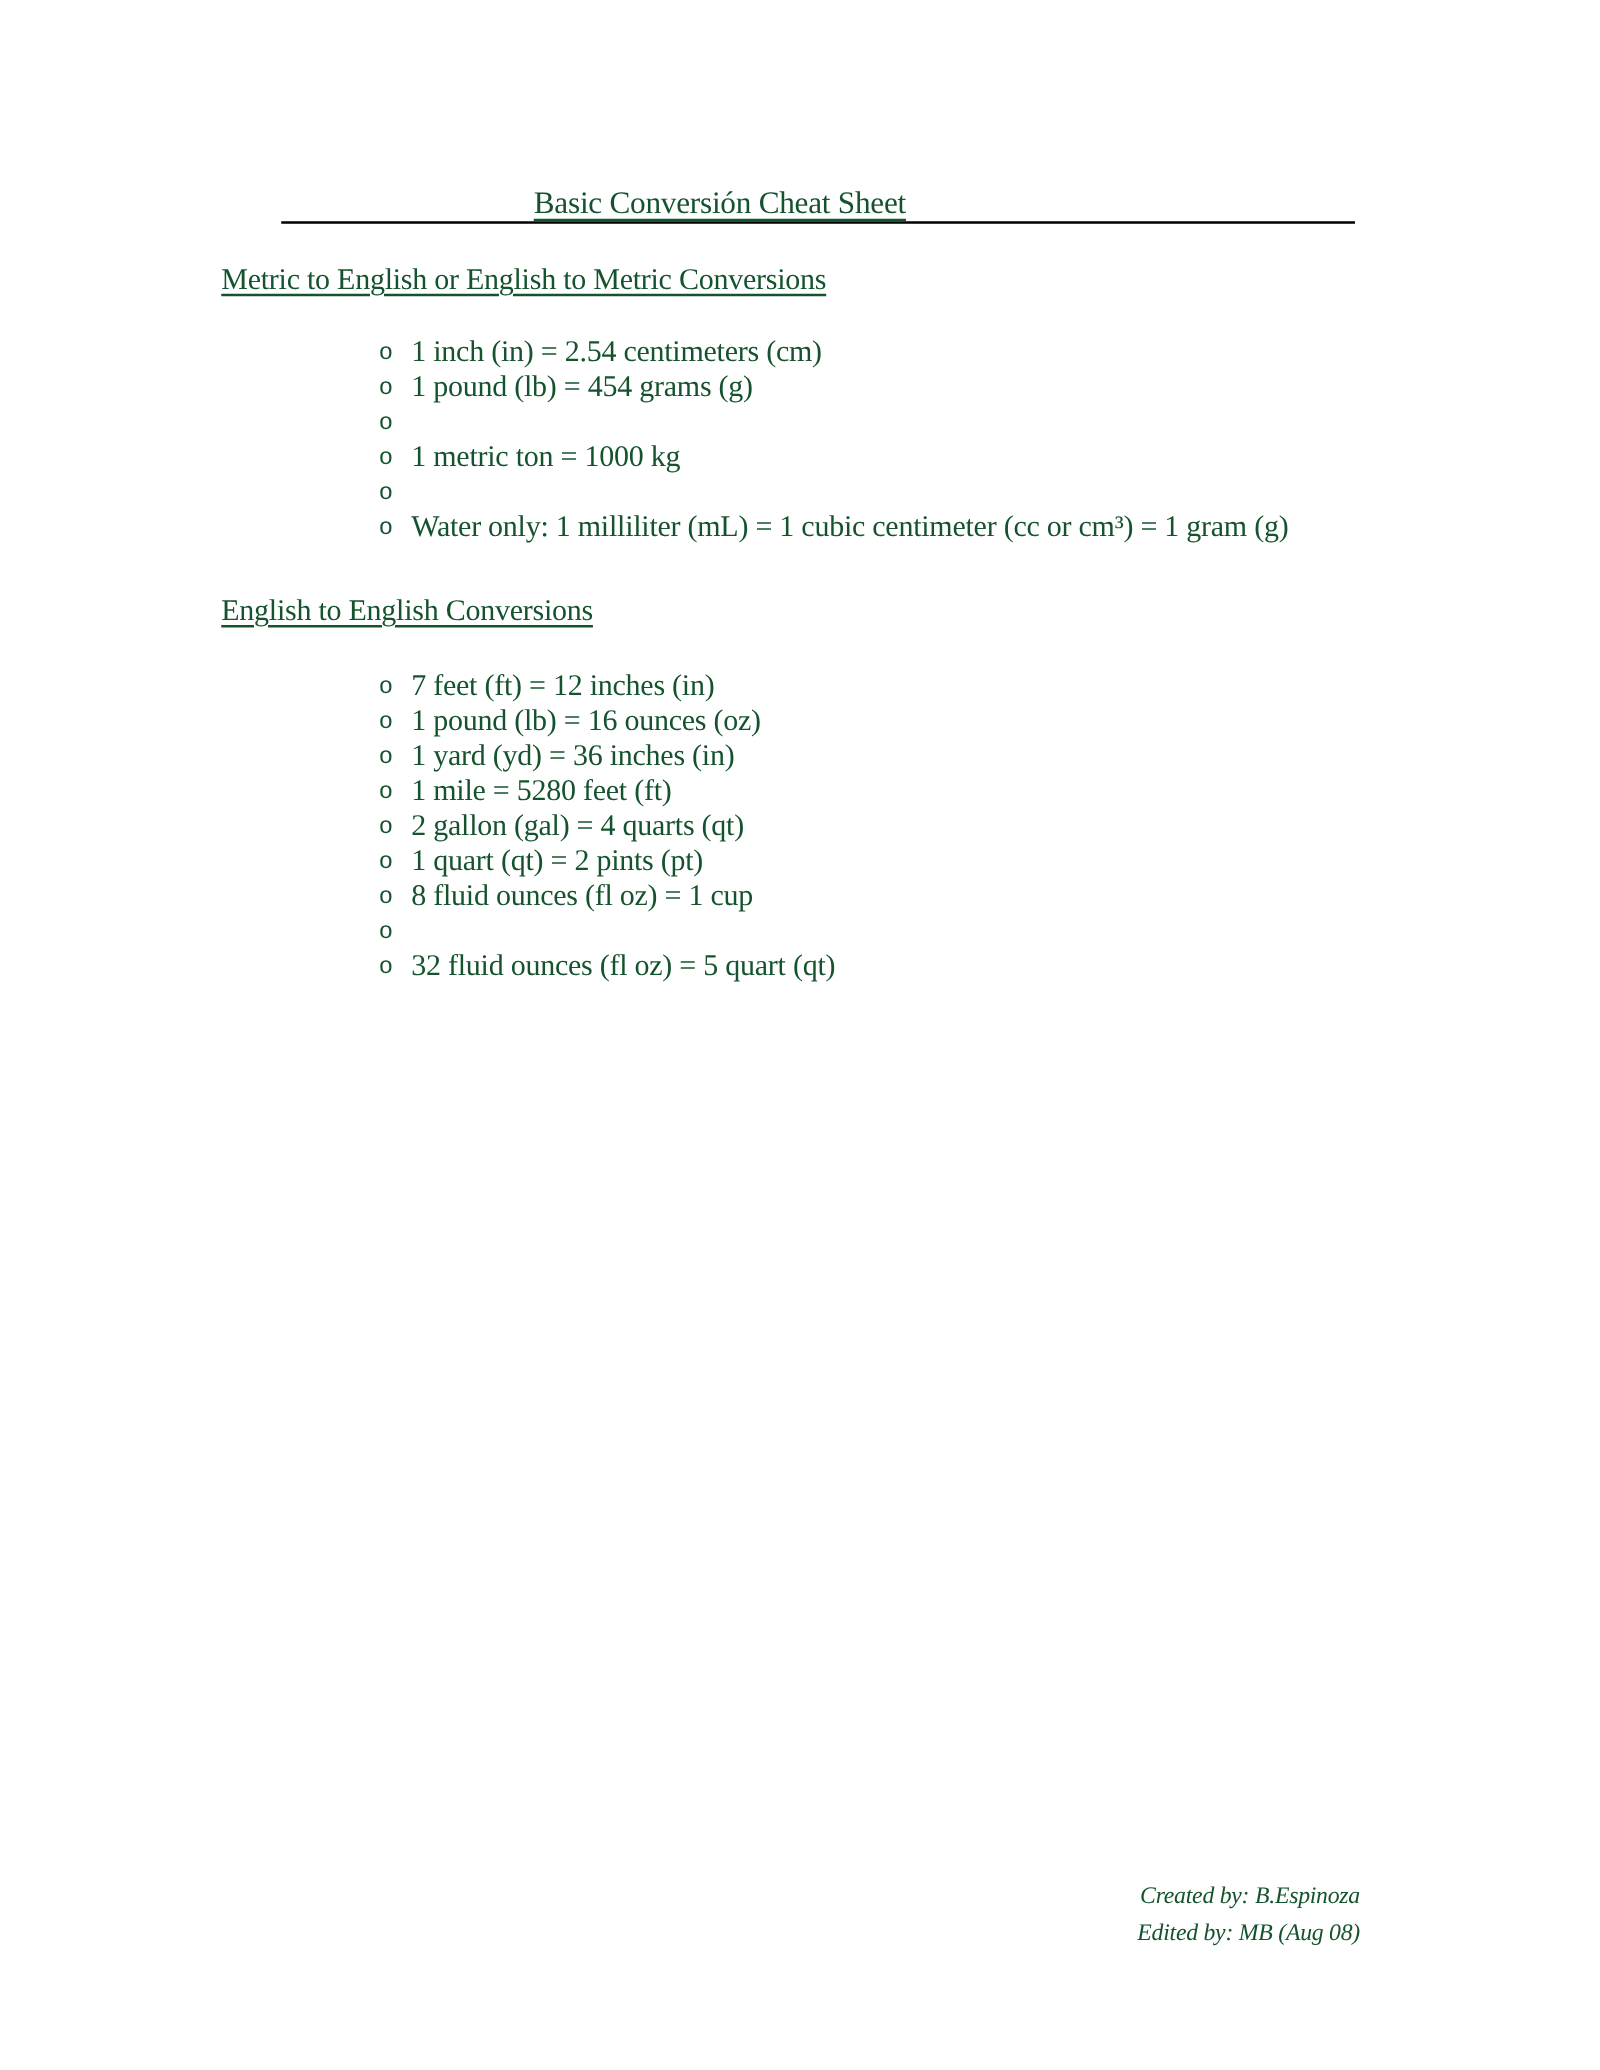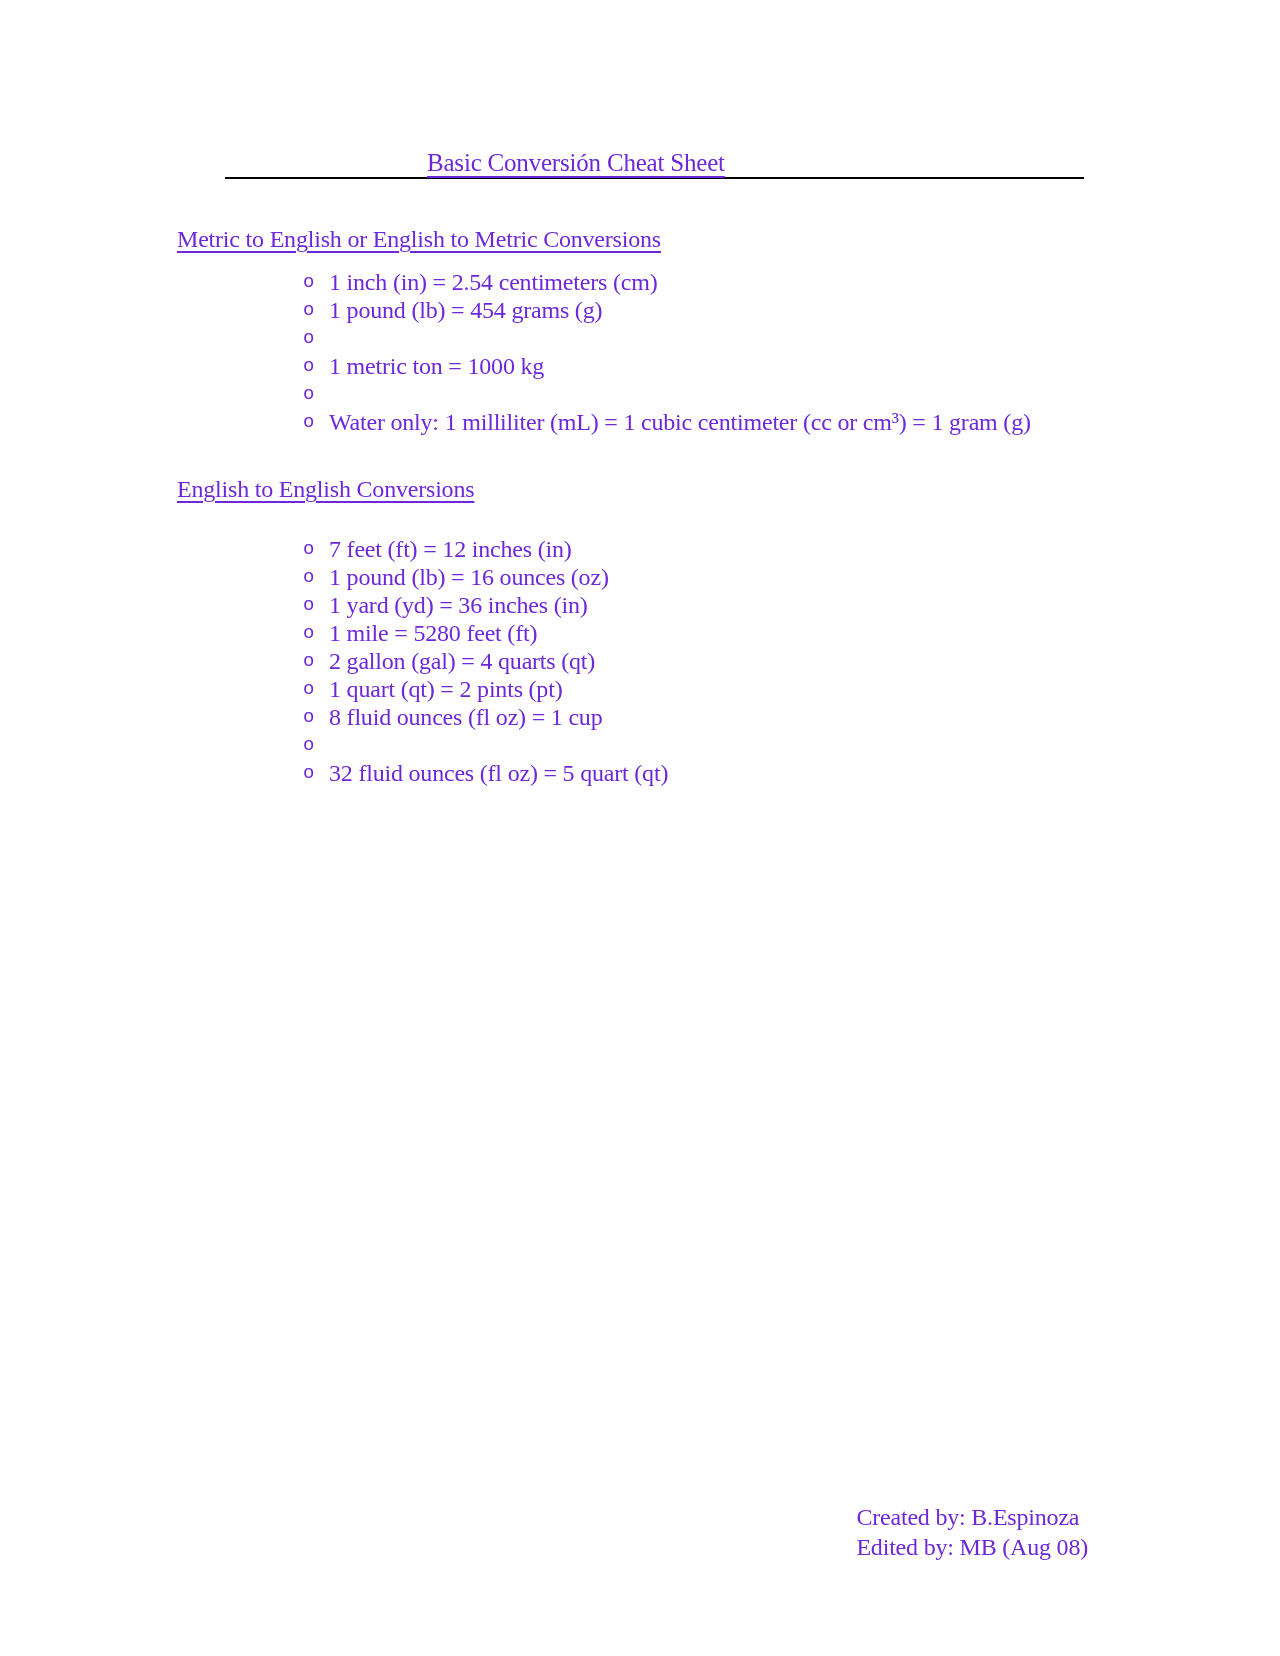--- a/index.html
+++ b/index.html
@@ -5,21 +5,21 @@
   html, body {
     margin: 0;
     padding: 0;
     background: #ffffff;
   }
   .page {
     position: relative;
     width: 1280px;
     height: 1656px;
     background: #ffffff;
-    color: #6d28d9;
+    color: #14532d;
     font-family: "Liberation Serif", "DejaVu Serif", serif;
     overflow: hidden;
   }
   
   .title-row {
     position: absolute;
     left: 225px;
     top: 149px;
     width: 859px;
     height: 28px;
@@ -41,21 +41,21 @@
     position: absolute;
     left: 177px;
     font-size: 24px;
     line-height: 28px;
     letter-spacing: -0.2px;
     text-decoration: underline;
     text-decoration-thickness: 2px;
     text-underline-offset: 4px;
     white-space: nowrap;
   }
-  #heading-1 { top: 225px; text-align: center; }
+  #heading-1 { top: 210px; text-align: center; }
   #heading-2 { top: 475px; }
   .conv-list {
     position: absolute;
     left: 303px;
     margin: 0;
     padding: 0;
     list-style: none;
     font-size: 24px;
     line-height: 28px;
     letter-spacing: -0.2px;
@@ -70,24 +70,26 @@
     flex: 0 0 26px;
     width: 26px;
     font-family: "Liberation Mono", "DejaVu Sans Mono", monospace;
     font-size: 19px;
     line-height: 28px;
   }
   .footer-credits {
     position: absolute;
     right: 192px;
     top: 1502px;
-    font-size: 24px;
+    text-align: right;
+    font-size: 19px;
     line-height: 30px;
     letter-spacing: -0.2px;
     white-space: nowrap;
+    font-style: italic;
   }
 </style>
 </head>
 <body>
 
 <div class="page">
 
   <div class="title-row">
     <span class="title-text">Basic Conversión Cheat Sheet</span>
   </div>

